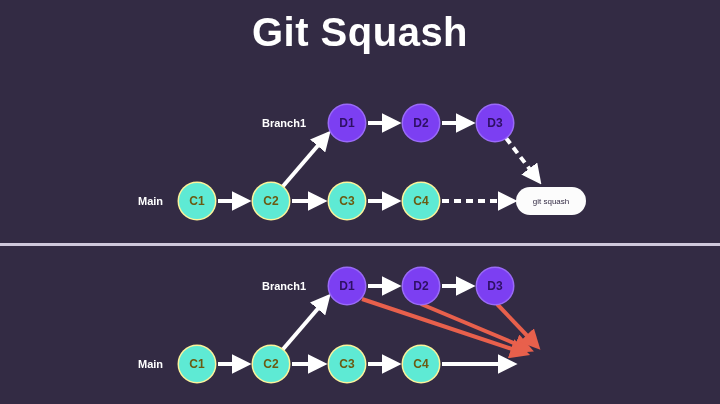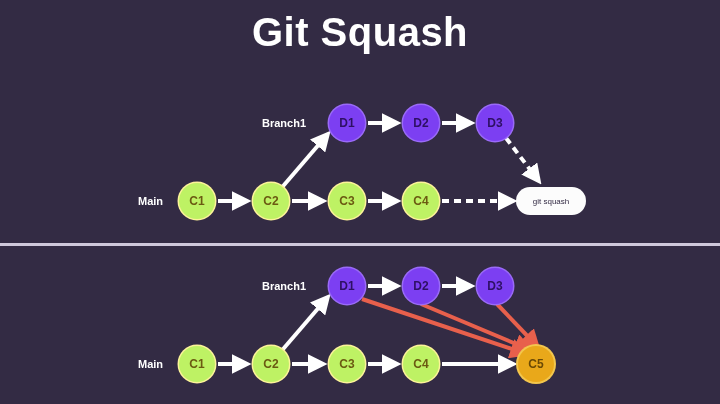--- a/index.html
+++ b/index.html
@@ -62,21 +62,21 @@
     height: 36px;
     border-radius: 50%;
     display: flex;
     align-items: center;
     justify-content: center;
     font-size: 12px;
     font-weight: bold;
     box-sizing: border-box;
   }
   .node.commit {
-    background: #bef264;
+    background: #5eead4;
     color: #6b5a12;
     box-shadow: 0 0 0 1.5px #fdf39a;
   }
   .node.branch {
     background: #7c3ff2;
     color: #2e1064;
     box-shadow: 0 0 0 1.5px #9a6bf7;
   }
   .node.squashed {
     background: #e9a81a;
@@ -211,18 +211,15 @@
     </div>
     <div class="node commit" style="left:253px; top:99px;">
       <span>C2</span>
     </div>
     <div class="node commit" style="left:329px; top:99px;">
       <span>C3</span>
     </div>
     <div class="node commit" style="left:403px; top:99px;">
       <span>C4</span>
     </div>
-    <div class="node squashed" style="left:518px; top:99px;">
-      <span>C5</span>
-    </div>
   </div>
 
 </div>
 
 </body></html>

